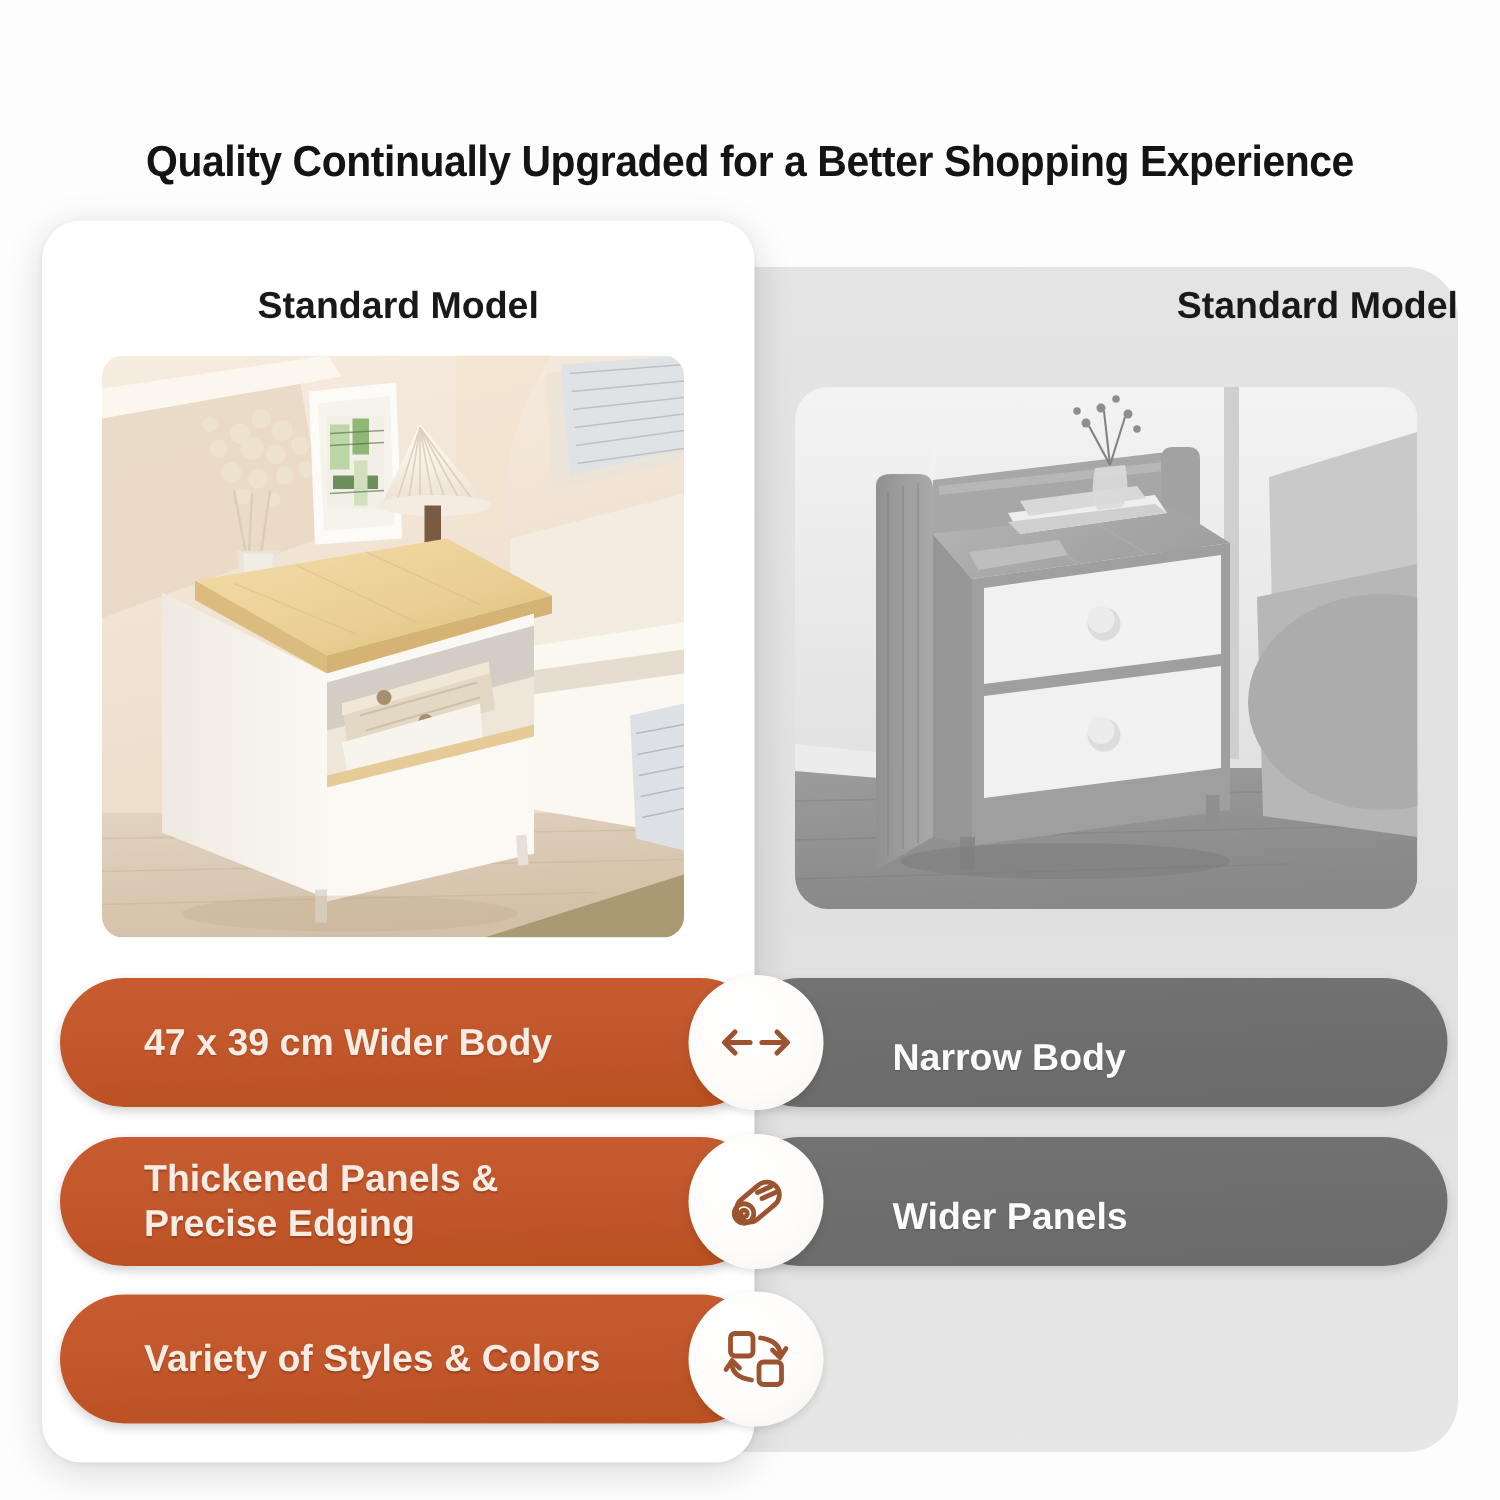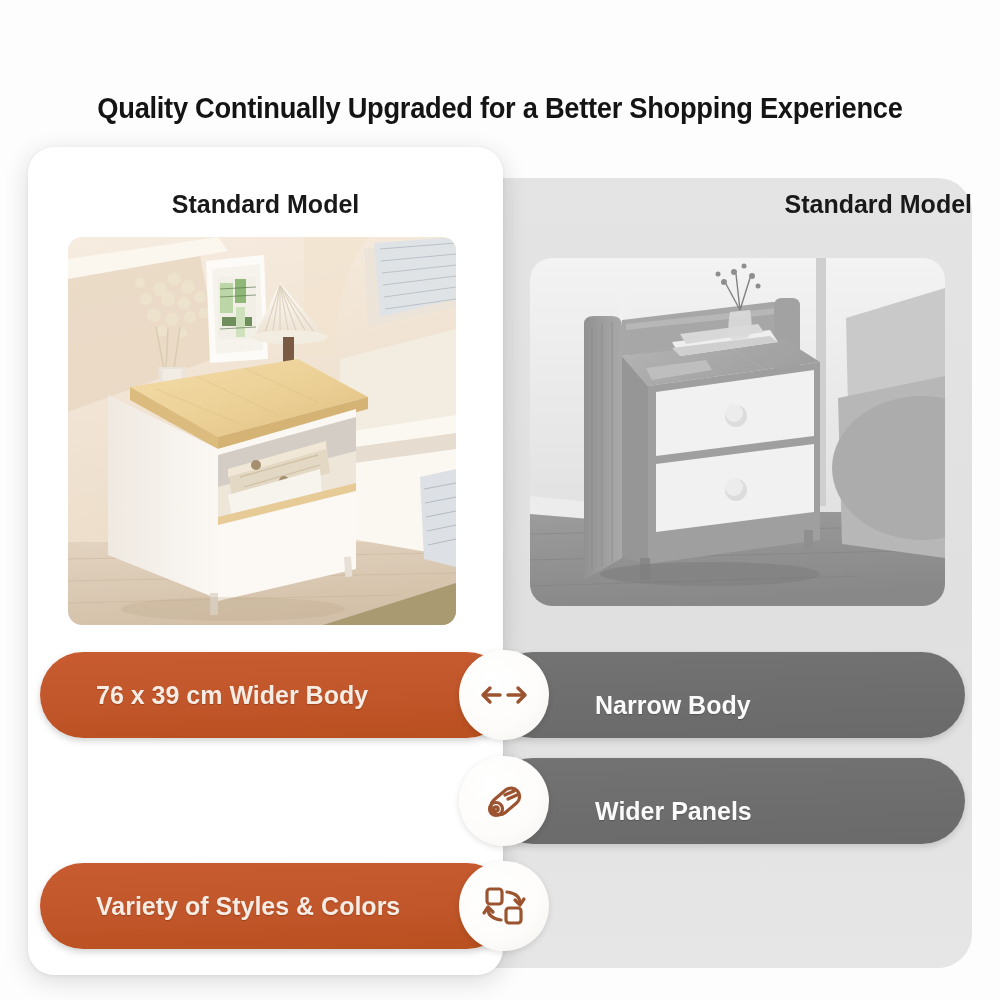--- a/index.html
+++ b/index.html
@@ -366,41 +366,47 @@
         <circle cx="228" cy="28" r="2.5"></circle>
           <circle cx="188" cy="16" r="2.5"></circle>
       </g>
       <ellipse cx="180" cy="316" rx="110" ry="12" fill="#6f6f6f" opacity="0.35"></ellipse>
     </svg>
   </div>
 
   <div class="row row-1">
     <div class="pill pill-left">
       <div class="ptext">
-        <span>76 x 39 cm Wider Body</span>
+        <span>47 x 39 cm Wider Body</span>
       </div>
     </div>
     <div class="pill pill-right">
       <div class="ptext">
         <span>Narrow Body</span>
       </div>
     </div>
     <div class="badge">
       <svg width="52" height="30" viewBox="0 0 52 30">
         <g stroke="#9c5430" stroke-width="3.4" fill="none" stroke-linecap="round" stroke-linejoin="round">
           <line x1="6" y1="15" x2="22" y2="15"></line>
           <polyline points="12,8 5,15 12,22"></polyline>
           <line x1="30" y1="15" x2="46" y2="15"></line>
           <polyline points="40,8 47,15 40,22"></polyline>
         </g>
       </svg>
     </div>
   </div>
 
   <div class="row row-2">
+    <div class="pill pill-left">
+      <div class="ptext">
+        <span class="l1">Thickened Panels &amp;</span>
+        <span class="l2">Precise Edging</span>
+      </div>
+    </div>
     <div class="pill pill-right">
       <div class="ptext">
         <span>Wider Panels</span>
       </div>
     </div>
     <div class="badge">
       <svg width="48" height="48" viewBox="0 0 48 48">
         <g stroke="#9c5430" stroke-width="3.2" fill="none" stroke-linecap="round" stroke-linejoin="round">
           <rect x="9" y="16" width="32" height="17" rx="8.5" transform="rotate(-40 25 24)"></rect>
           <circle cx="16" cy="32" r="6.5"></circle>

